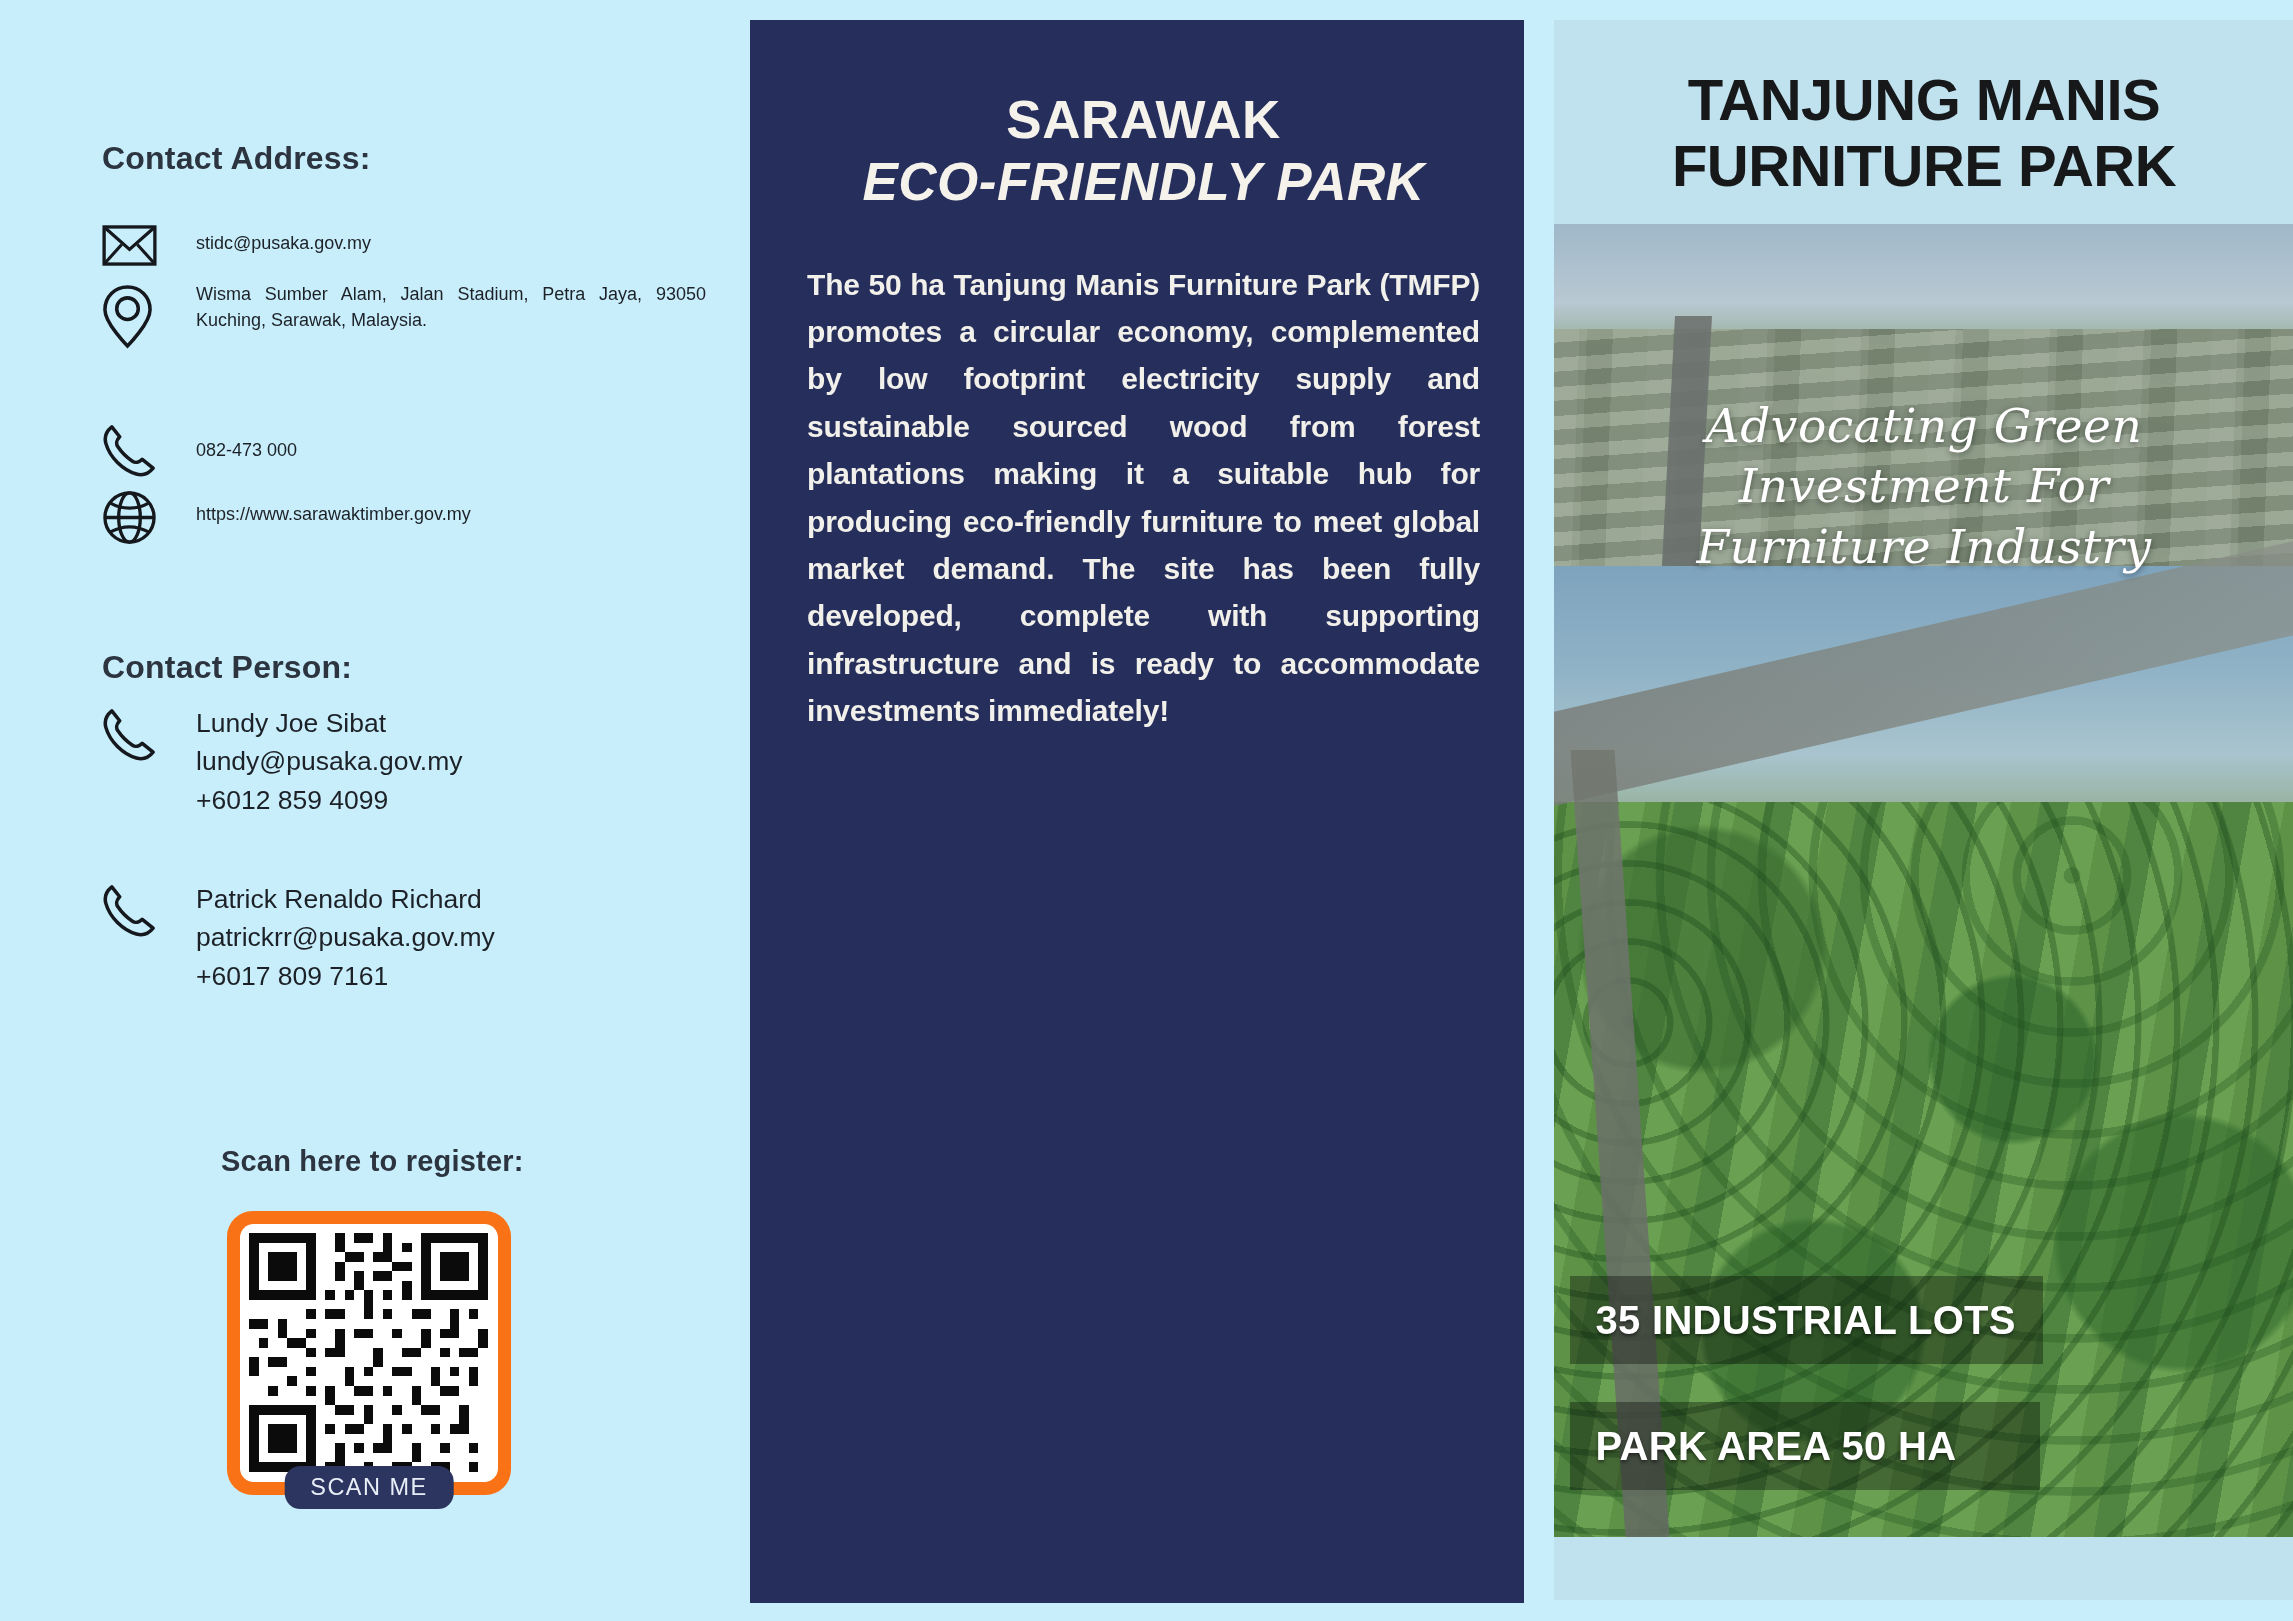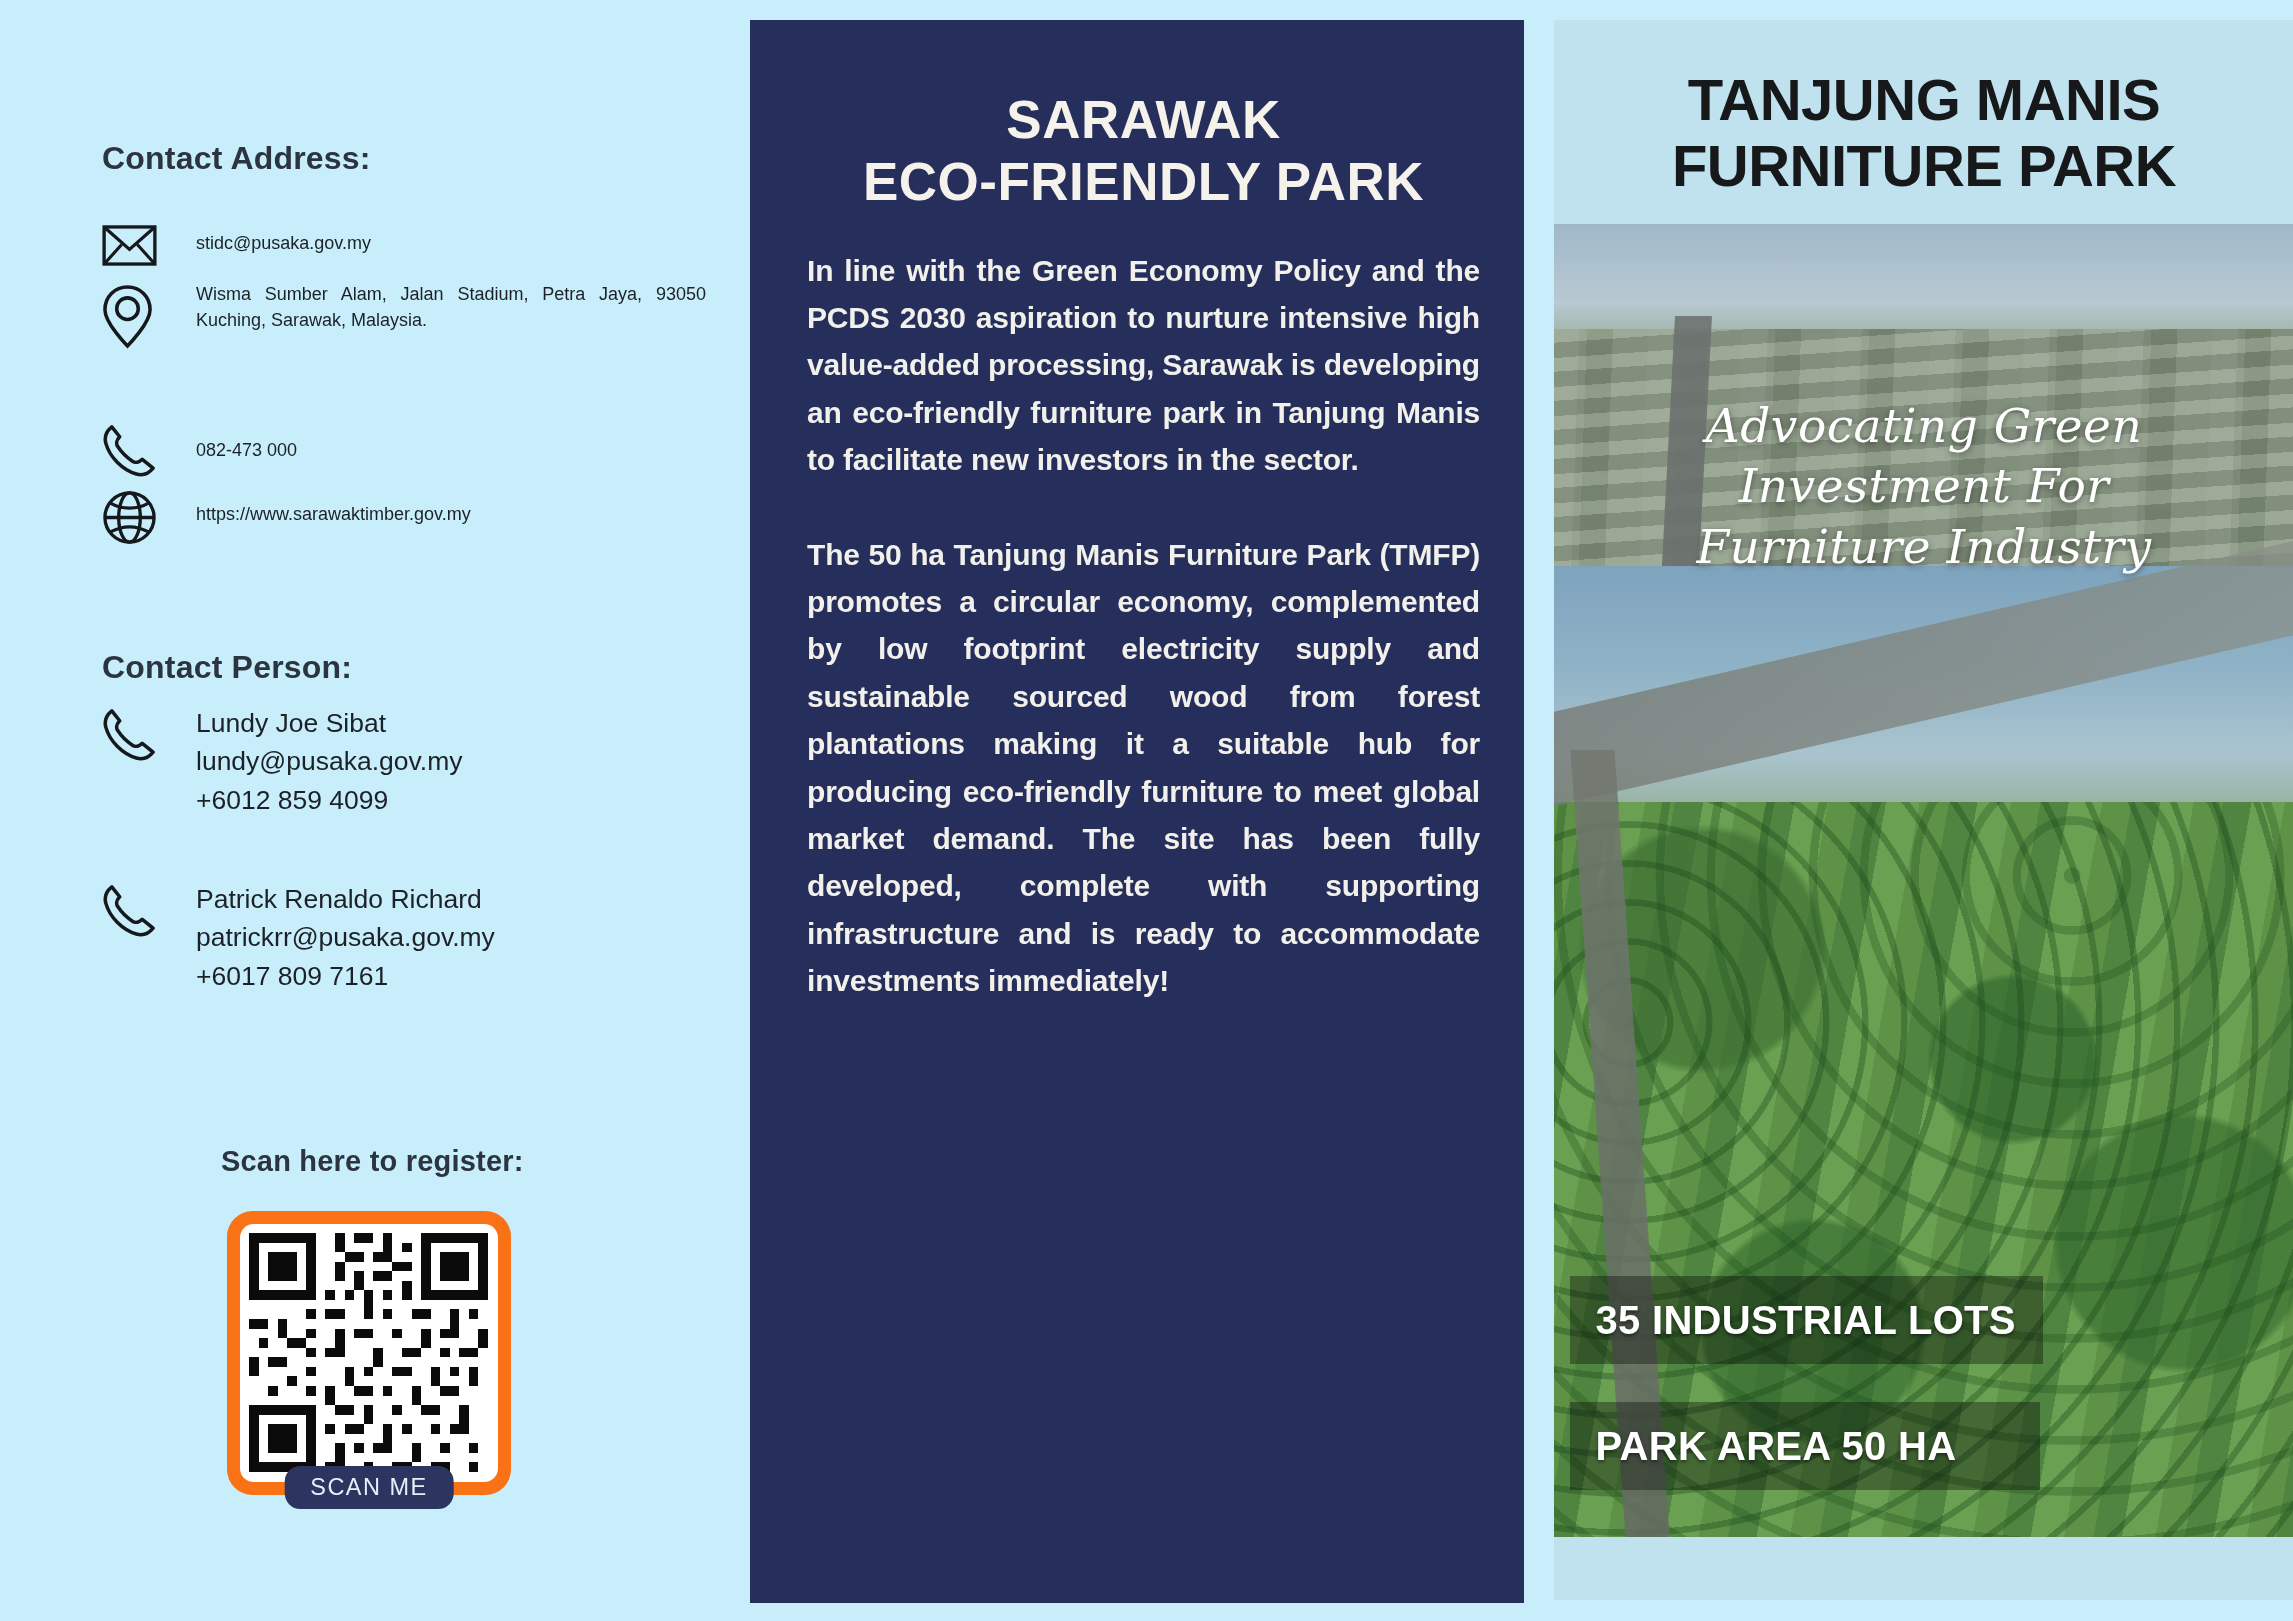--- a/index.html
+++ b/index.html
@@ -109,21 +109,21 @@
   }
   .mid-title {
     color: #f5f2ec;
     font-weight: bold;
     font-size: 53px;
     text-align: center;
     line-height: 1.18;
     letter-spacing: 0.5px;
     font-family: "Liberation Sans", sans-serif;
   }
-  .mid-title .l2 { display: block; }
+  .mid-title .l2 { display: block; font-style: italic; }
   .mid-para {
     color: #f2f0ea;
     font-size: 30px;
     line-height: 1.58;
     text-align: justify;
     text-justify: inter-word;
     font-weight: bold;
     margin-top: 33px;
     letter-spacing: -0.2px;
   }
@@ -437,21 +437,20 @@
       </div>
       <div class="scan-me">SCAN ME</div>
     </div>
   </div>
 
   <div class="panel-mid">
     <div class="mid-title">
       <span>SARAWAK</span>
       <span class="l2">ECO-FRIENDLY PARK</span>
     </div>
-    <p class="mid-para">In line with the Green Economy Policy and the PCDS 2030 aspiration to nurture intensive high value-added processing, Sarawak is developing an eco-friendly furniture park in Tanjung Manis to facilitate new investors in the sector.</p>
     <p class="mid-para second">The 50 ha Tanjung Manis Furniture Park (TMFP) promotes a circular economy, complemented by low footprint electricity supply and sustainable sourced wood from forest plantations making it a suitable hub for producing eco-friendly furniture to meet global market demand. The site has been fully developed, complete with supporting infrastructure and is ready to accommodate investments immediately!</p>
   </div>
 
   <div class="panel-right">
     <div class="right-header">
       <div class="right-title">
         <span>TANJUNG MANIS</span>
         <span class="l2">FURNITURE PARK</span>
       </div>
     </div>

